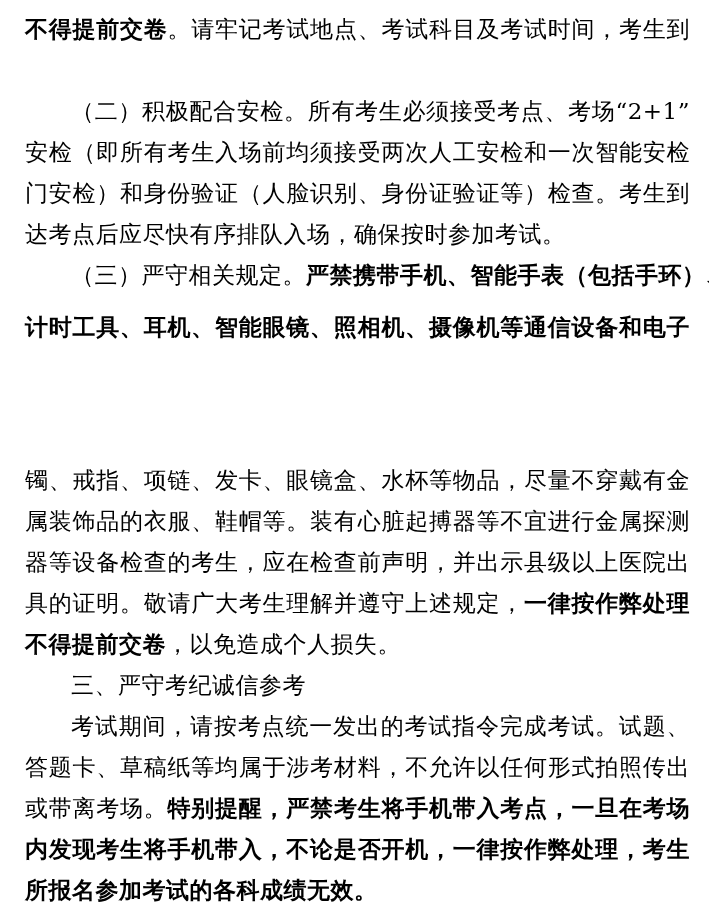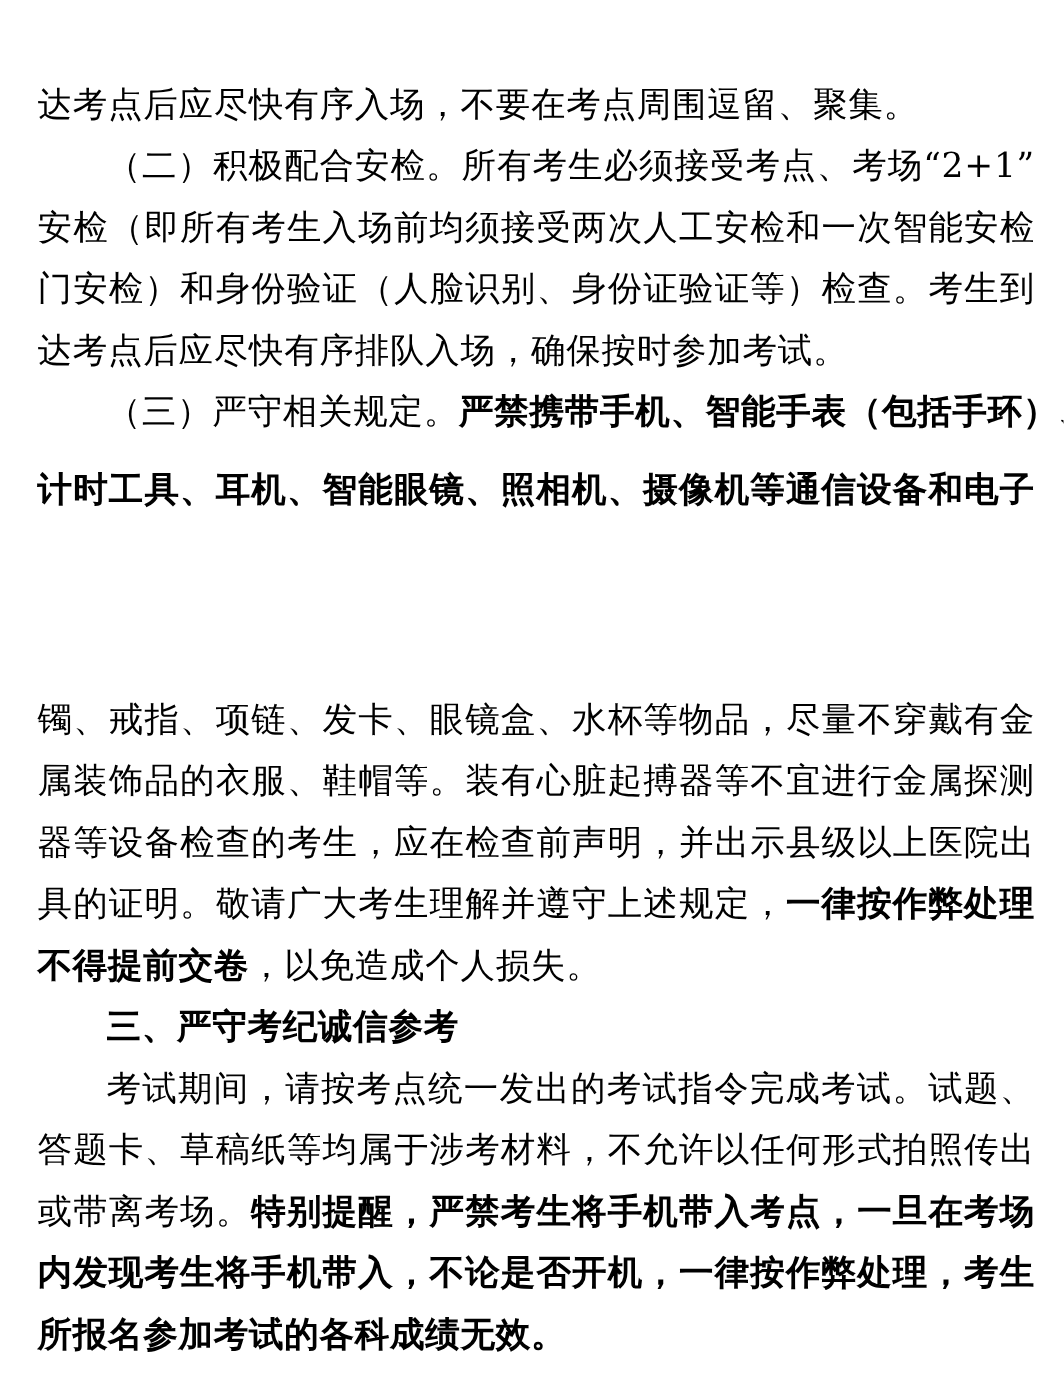--- a/index.html
+++ b/index.html
@@ -14,30 +14,30 @@
     font-size: 23px; line-height: 30px; height: 30px;
     white-space: nowrap; overflow: visible;
     text-align: justify; text-align-last: justify;
     letter-spacing: 0.5px;
   }
   .line.last { text-align-last: left; }
   .line.indent { left: 71px; width: 619px; }
   .b { font-weight: bold; font-family: "DejaVu Sans", "Liberation Sans", sans-serif; }
   .heading {
     font-family: "DejaVu Sans", "Liberation Sans", sans-serif;
-    font-weight: bold; text-align-last: left;
+    font-weight: normal; text-align-last: left;
   }
 </style>
 </head>
 <body>
 
 <div class="page">
 
+  <div class="line" style="top:14px"><span class="b">不得提前交卷</span><span>。请牢记考试地点、考试科目及考试时间，考生到</span></div>
 
-  <div class="line last" style="top:55px"><span>达考点后应尽快有序入场，不要在考点周围逗留、聚集。</span></div>
 
   <div class="line indent" style="top:96px"><span>（二）积极配合安检。所有考生必须接受考点、考场“2+1”</span></div>
 
   <div class="line" style="top:137px"><span>安检（即所有考生入场前均须接受两次人工安检和一次智能安检</span></div>
 
   <div class="line" style="top:178px"><span>门安检）和身份验证（人脸识别、身份证验证等）检查。考生到</span></div>
 
   <div class="line last" style="top:219px"><span>达考点后应尽快有序排队入场，确保按时参加考试。</span></div>
 
   <div class="line indent" style="top:260px"><span>（三）严守相关规定。</span><span class="b">严禁携带手机、智能手表（包括手环）、</span></div>

